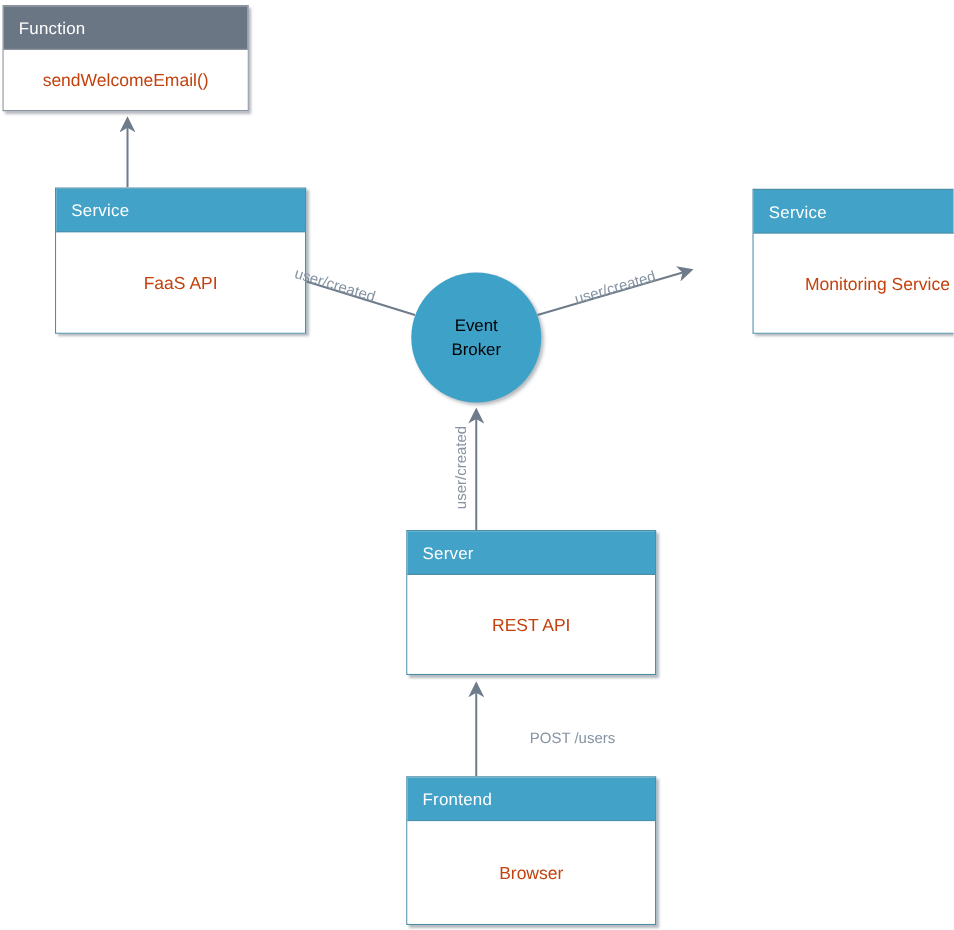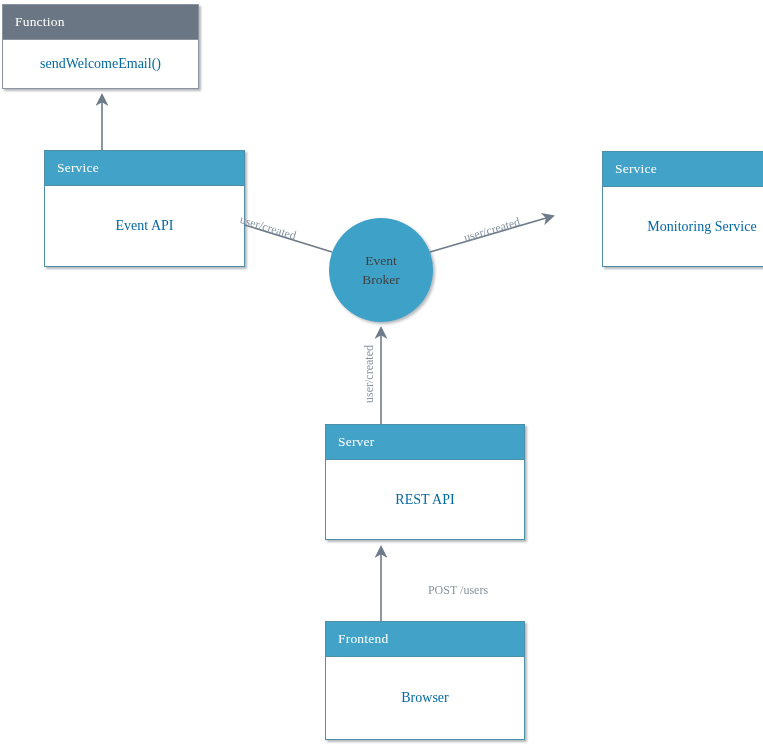--- a/index.html
+++ b/index.html
@@ -1,21 +1,21 @@
 <!DOCTYPE html>
 <html><head>
 <meta charset="utf-8">
 <style>
   html, body { margin: 0; padding: 0; background: #ffffff; }
   .canvas {
     position: relative;
     width: 763px;
     height: 744px;
     background: #ffffff;
-    font-family: Liberation Serif, serif;
+    font-family: Liberation Sans, sans-serif;
     overflow: hidden;
   }
   svg.edge-layer {
     position: absolute;
     left: 0; top: 0;
     width: 763px; height: 744px;
     pointer-events: none;
   }
   .node {
     position: absolute;
@@ -34,41 +34,41 @@
     color: #ffffff;
     font-size: 13.5px;
     letter-spacing: 0.2px;
   }
   .node .bd {
     flex: 1;
     display: flex;
     align-items: center;
     justify-content: center;
     font-size: 14px;
-    color: #0369a1;
+    color: #c2410c;
     background: #ffffff;
   }
   .node.blue { border: 1px solid #4e8fa8; margin-left: 44px; }
   .node.blue .hd { background: #42a2c8; border-bottom: 1px solid #4e8fa8; }
   .node.gray { border: 1px solid #8a939e; }
   .node.gray .hd { background: #6b7685; border-bottom: 1px solid #8a939e; }
 
   .node-function   { left: 2px;   top: 4px;   width: 197px; height: 85px; }
   .node-faas       { left: 0px;   top: 150px; width: 201px; height: 117px; }
   .node-monitoring { left: 558px; top: 151px; width: 200px; height: 116px; }
   .node-server     { left: 281px; top: 424px; width: 200px; height: 116px; }
   .node-frontend   { left: 281px; top: 621px; width: 200px; height: 119px; }
 
   .broker {
     position: absolute;
     left: 329px; top: 218px;
     width: 104px; height: 104px;
     border-radius: 50%;
     background: #3ea1c8;
-    color: #404040;
+    color: #000000;
     display: flex;
     align-items: center;
     justify-content: center;
     text-align: center;
     font-size: 13.5px;
     line-height: 19px;
     white-space: pre-line;
     box-shadow: 2px 2px 3px rgba(90,100,110,0.45);
   }
 
@@ -102,21 +102,21 @@
     <line x1="381" y1="621" x2="381" y2="547" stroke="#6e7b8a" stroke-width="1.6" marker-end="url(#arrowhead)"></line>
   </svg>
 
   <div class="node gray node-function">
     <div class="hd">Function</div>
     <div class="bd">sendWelcomeEmail()</div>
   </div>
 
   <div class="node blue node-faas">
     <div class="hd">Service</div>
-    <div class="bd">Event API</div>
+    <div class="bd">FaaS API</div>
   </div>
 
   <div class="node blue node-monitoring">
     <div class="hd">Service</div>
     <div class="bd">Monitoring Service</div>
   </div>
 
   <div class="broker">
     <span>Event
 Broker</span>

